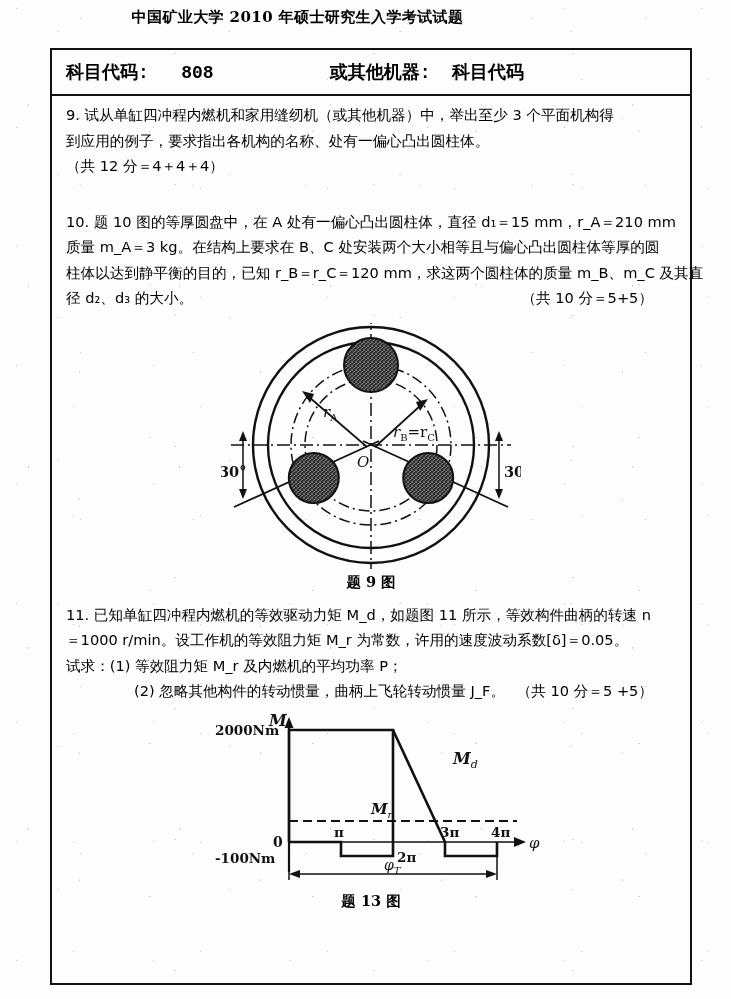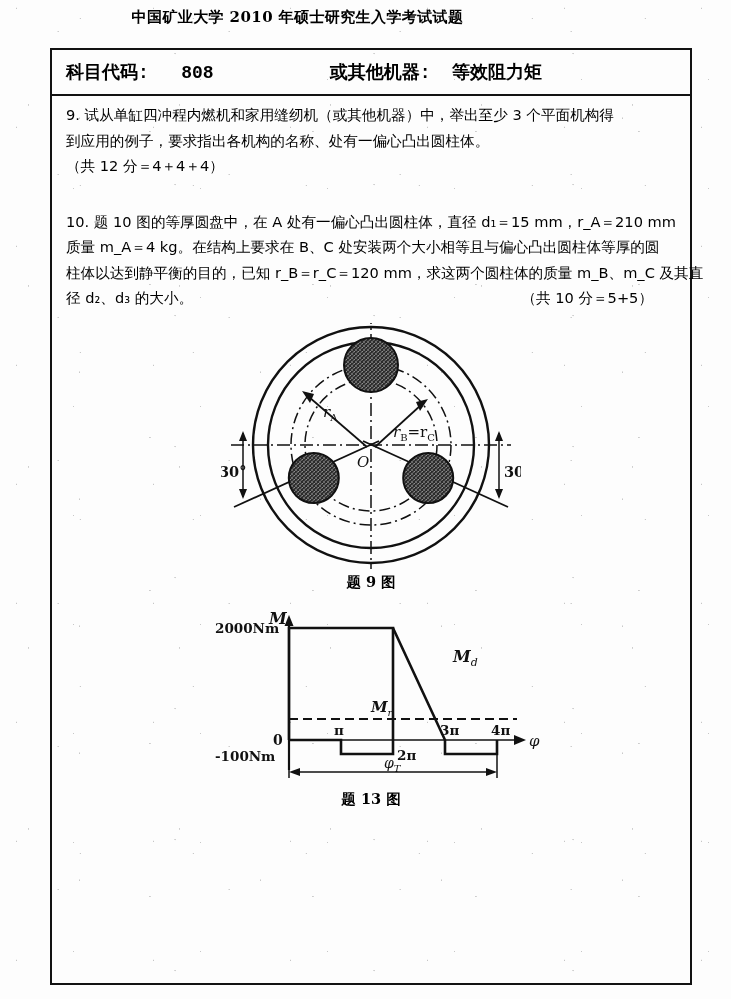--- a/index.html
+++ b/index.html
@@ -147,37 +147,37 @@
 
   <div class="frame">
 
     <div class="subject-row">
       <span class="subject-code">
         <span>科目代码:</span>
         &nbsp;&nbsp;<span>808</span>
       </span>
       <span class="subject-name">
         <span>或其他机器:</span>
-        &nbsp;<span>等效阻力矩</span>
+        &nbsp;<span>科目代码</span>
       </span>
     </div>
 
     <div class="body-area">
 
       <div class="q-block">
         <div class="q-line">9. 试从单缸四冲程内燃机和家用缝纫机（或其他机器）中，举出至少 3 个平面机构得</div>
         <div class="q-line">到应用的例子，要求指出各机构的名称、处有一偏心凸出圆柱体。</div>
         <div class="q-line">（共 12 分＝4＋4＋4）</div>
       </div>
 
       <div class="gap-9"></div>
 
       <div class="q-block">
         <div class="q-line">10. 题 10 图的等厚圆盘中，在 A 处有一偏心凸出圆柱体，直径 d₁＝15 mm，r_A＝210 mm</div>
-        <div class="q-line">质量 m_A＝4 kg。在结构上要求在 B、C 处安装两个大小相等且与偏心凸出圆柱体等厚的圆</div>
+        <div class="q-line">质量 m_A＝3 kg。在结构上要求在 B、C 处安装两个大小相等且与偏心凸出圆柱体等厚的圆</div>
         <div class="q-line">柱体以达到静平衡的目的，已知 r_B＝r_C＝120 mm，求这两个圆柱体的质量 m_B、m_C 及其直</div>
         <div class="q-line">
           <span class="marks-right">（共 10 分＝5+5）</span>
           <span>径 d₂、d₃ 的大小。</span>
         </div>
       </div>
 
       <div class="gap-10"></div>
 
       <div class="fig10-wrap">
@@ -243,20 +243,29 @@
             </g>
             <text x="133" y="32" font-size="14.5" font-weight="bold">30°</text>
           </g>
         </svg>
       </div>
 
       <div class="fig-caption">题 9 图</div>
 
       <div class="gap-11"></div>
 
+      <div class="q-block">
+        <div class="q-line">11. 已知单缸四冲程内燃机的等效驱动力矩 M_d，如题图 11 所示，等效构件曲柄的转速 n</div>
+        <div class="q-line">＝1000 r/min。设工作机的等效阻力矩 M_r 为常数，许用的速度波动系数[δ]＝0.05。</div>
+        <div class="q-line">试求：(1) 等效阻力矩 M_r 及内燃机的平均功率 P；</div>
+        <div class="q-line sub2">
+          <span class="marks-right">（共 10 分＝5 +5）</span>
+          <span>(2) 忽略其他构件的转动惯量，曲柄上飞轮转动惯量 J_F。</span>
+        </div>
+      </div>
 
       <div class="fig11-wrap">
         <svg class="fig11" width="340" height="185" viewBox="0 0 340 185">
 
           <g>
             <line x1="88" y1="168" x2="88" y2="20" stroke="#111" stroke-width="2.2"></line>
             <polygon points="88,13 83.5,24 92.5,24" fill="#111"></polygon>
           </g>
           <text x="68" y="22" font-size="16" font-style="italic" font-weight="bold">M</text>
 

